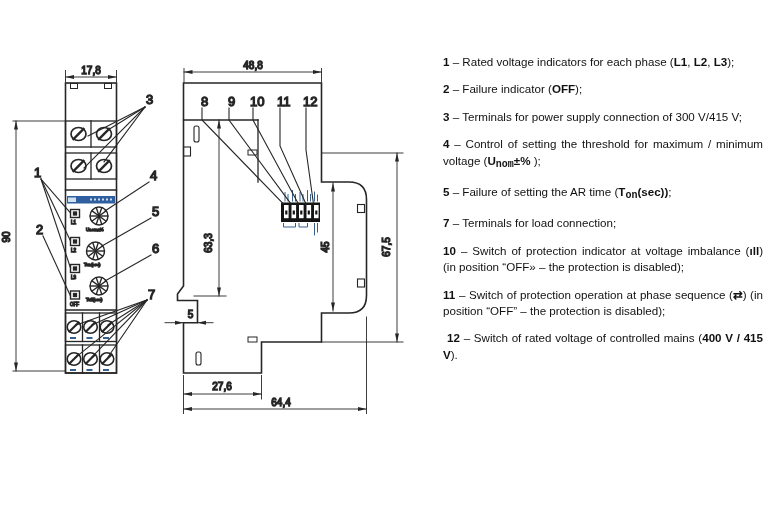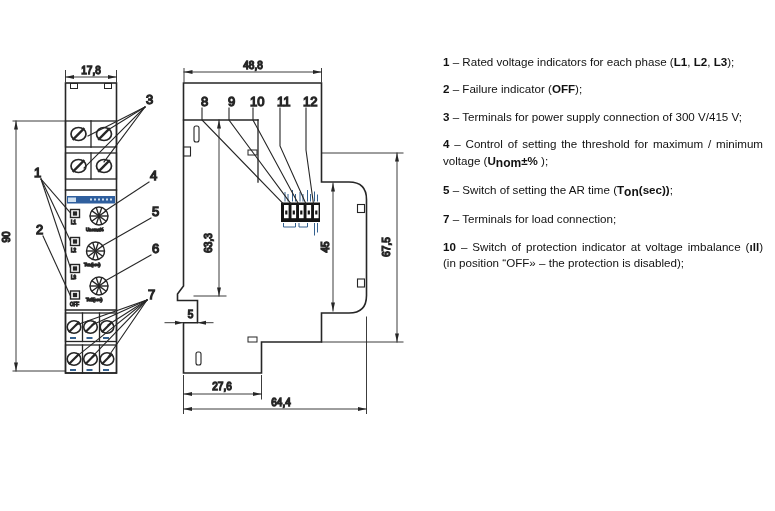--- a/index.html
+++ b/index.html
@@ -4,21 +4,21 @@
 <style>
   html,body{margin:0;padding:0;background:#fff;}
   .page{position:relative;width:775px;height:511px;background:#fff;overflow:hidden;
         font-family:"Liberation Sans",sans-serif;}
   svg.drawing{position:absolute;left:0;top:0;}
   svg.drawing line,svg.drawing path,svg.drawing rect,svg.drawing ellipse,svg.drawing circle{vector-effect:none;}
   .legend{position:absolute;left:432px;top:43px;width:342px;font-size:11.6px;
           line-height:16.4px;color:#111;text-align:justify;}
   .legend p{margin:11px;}
   .legend .b{font-weight:bold;}
-  .legend .sub{font-size:12px;vertical-align:-2px;font-weight:bold;}
+  .legend .sub{font-size:10px;vertical-align:-2px;font-weight:bold;font-family:Liberation Mono, monospace;}
   .legend p.indent{text-indent:4px;}
   text{font-family:"Liberation Sans",sans-serif;}
   .dimtxt{font-size:10px;fill:#1c1c1c;}
   .callout{font-size:13px;fill:#1c1c1c;}
   .tinyblue{font-size:4.3px;fill:#34618f;}
   .ledlbl{font-size:4.5px;fill:#2a4f80;}
 </style>
 </head>
 <body>
 
@@ -294,18 +294,20 @@
     <text class="callout" x="277" y="106">11</text>
     <text class="callout" x="303" y="106">12</text>
   </g>
 </svg>
 
 <div class="legend" id="legend">
       <p><span class="b">1</span><span> – Rated voltage indicators for each phase (</span><span class="b">L1</span><span>, </span><span class="b">L2</span><span>, </span><span class="b">L3</span><span>);</span></p>
       <p><span class="b">2</span><span> – Failure indicator (</span><span class="b">OFF</span><span>);</span></p>
       <p><span class="b">3</span><span> – Terminals for power supply connection of 300 V/415 V;</span></p>
       <p><span class="b">4</span><span> – Control of setting the threshold for maximum / minimum voltage (</span><span class="b">U</span><span class="b sub">nom</span><span class="b">±%</span><span> );</span></p>
-      <p><span class="b">5</span><span> – Switch of setting the AR time (</span><span class="b">T</span><span class="b sub">on</span><span class="b">(sec))</span><span>;</span></p>
+      <p><span class="b">5</span><span> – Failure of setting the AR time (</span><span class="b">T</span><span class="b sub">on</span><span class="b">(sec))</span><span>;</span></p>
       <p><span class="b">7</span><span> – Terminals for load connection;</span></p>
       <p><span class="b">10</span><span> – Switch of protection indicator at voltage imbalance (</span><span class="b">ıll</span><span>) (in position “OFF» – the protection is disabled);</span></p>
+      <p><span class="b">11</span><span> – Switch of protection operation at phase sequence (</span><span class="b">⇄</span><span>) (in position “OFF” – the protection is disabled);</span></p>
+      <p class="indent"><span class="b">12</span><span> – Switch of rated voltage of controlled mains (</span><span class="b">400 V / 415 V</span><span>).</span></p>
     </div>
 
 </div>
 
 </body></html>

